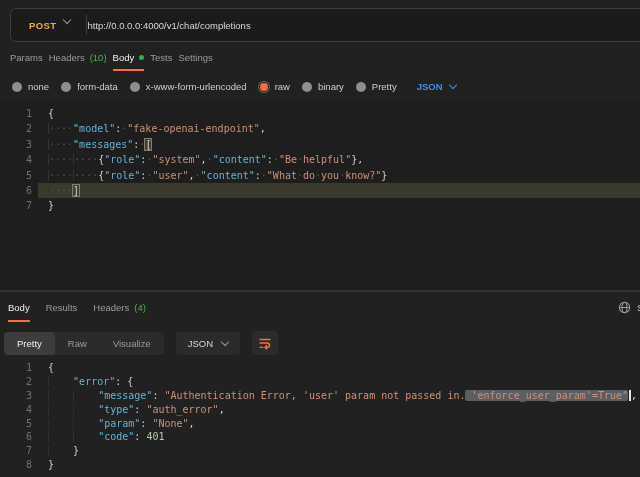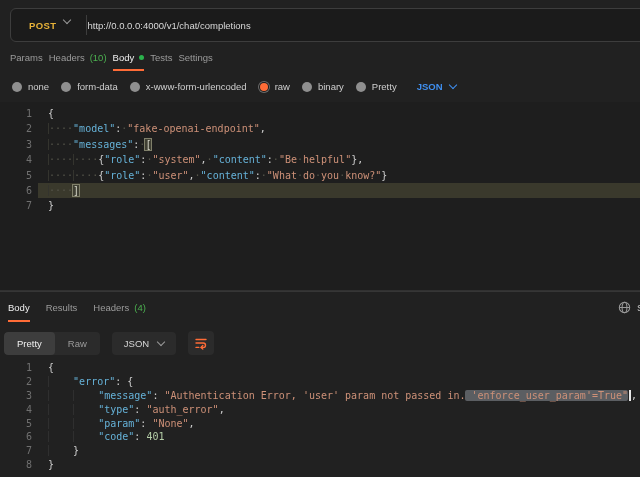--- a/index.html
+++ b/index.html
@@ -206,20 +206,21 @@
         <path d="M1.4 7h11.2"></path>
       </svg>
       <span class="clip-text">S</span>
     </div>
   </div>
 
   <div class="res-toolbar">
     <div class="seg-control">
       <div class="seg active">Pretty</div>
       <div class="seg">Raw</div>
+      <div class="seg">Visualize</div>
     </div>
     <div class="res-lang">
       <span>JSON</span>
       <span class="chev"></span>
     </div>
     <div class="wrap-btn">
       <svg width="14" height="14" viewBox="0 0 14 14" fill="none" stroke="#ff6c37" stroke-width="1.4" stroke-linecap="round" stroke-linejoin="round">
         <path d="M2 3.5h10"></path>
         <path d="M2 7h7.3a2.2 2.2 0 0 1 0 4.4H7.2"></path>
         <path d="M8.8 9.6 7 11.4l1.8 1.6"></path>

